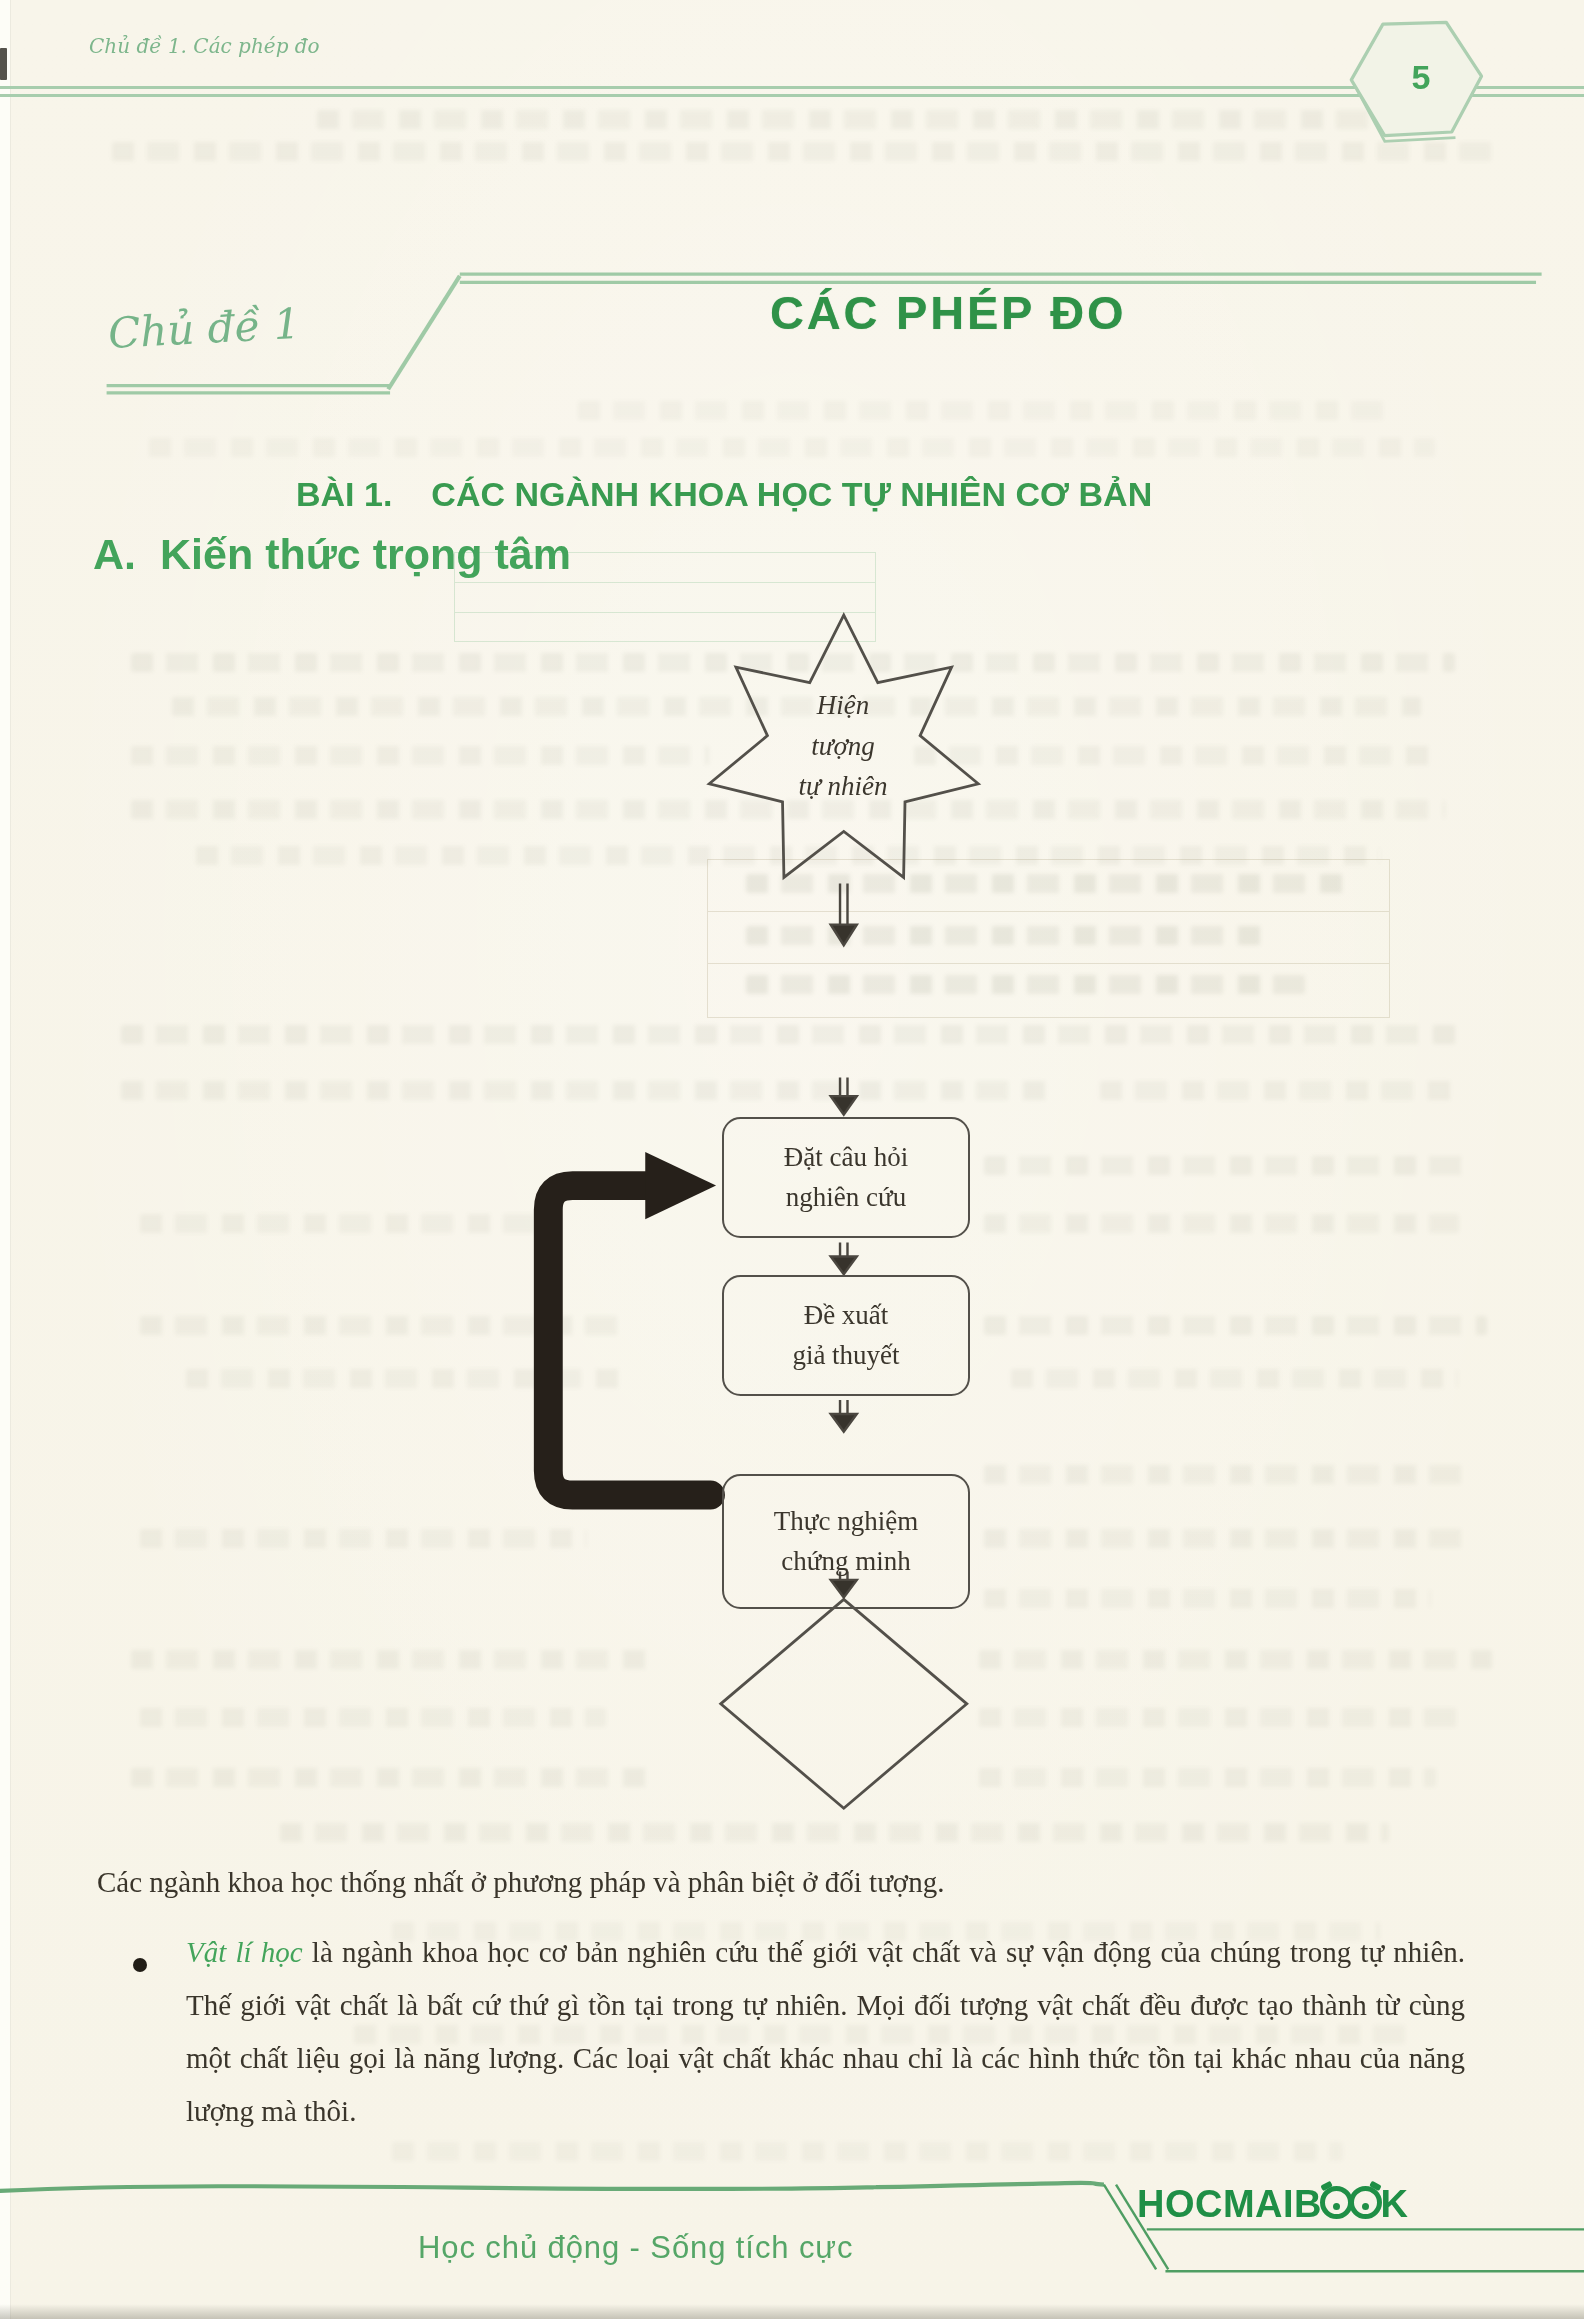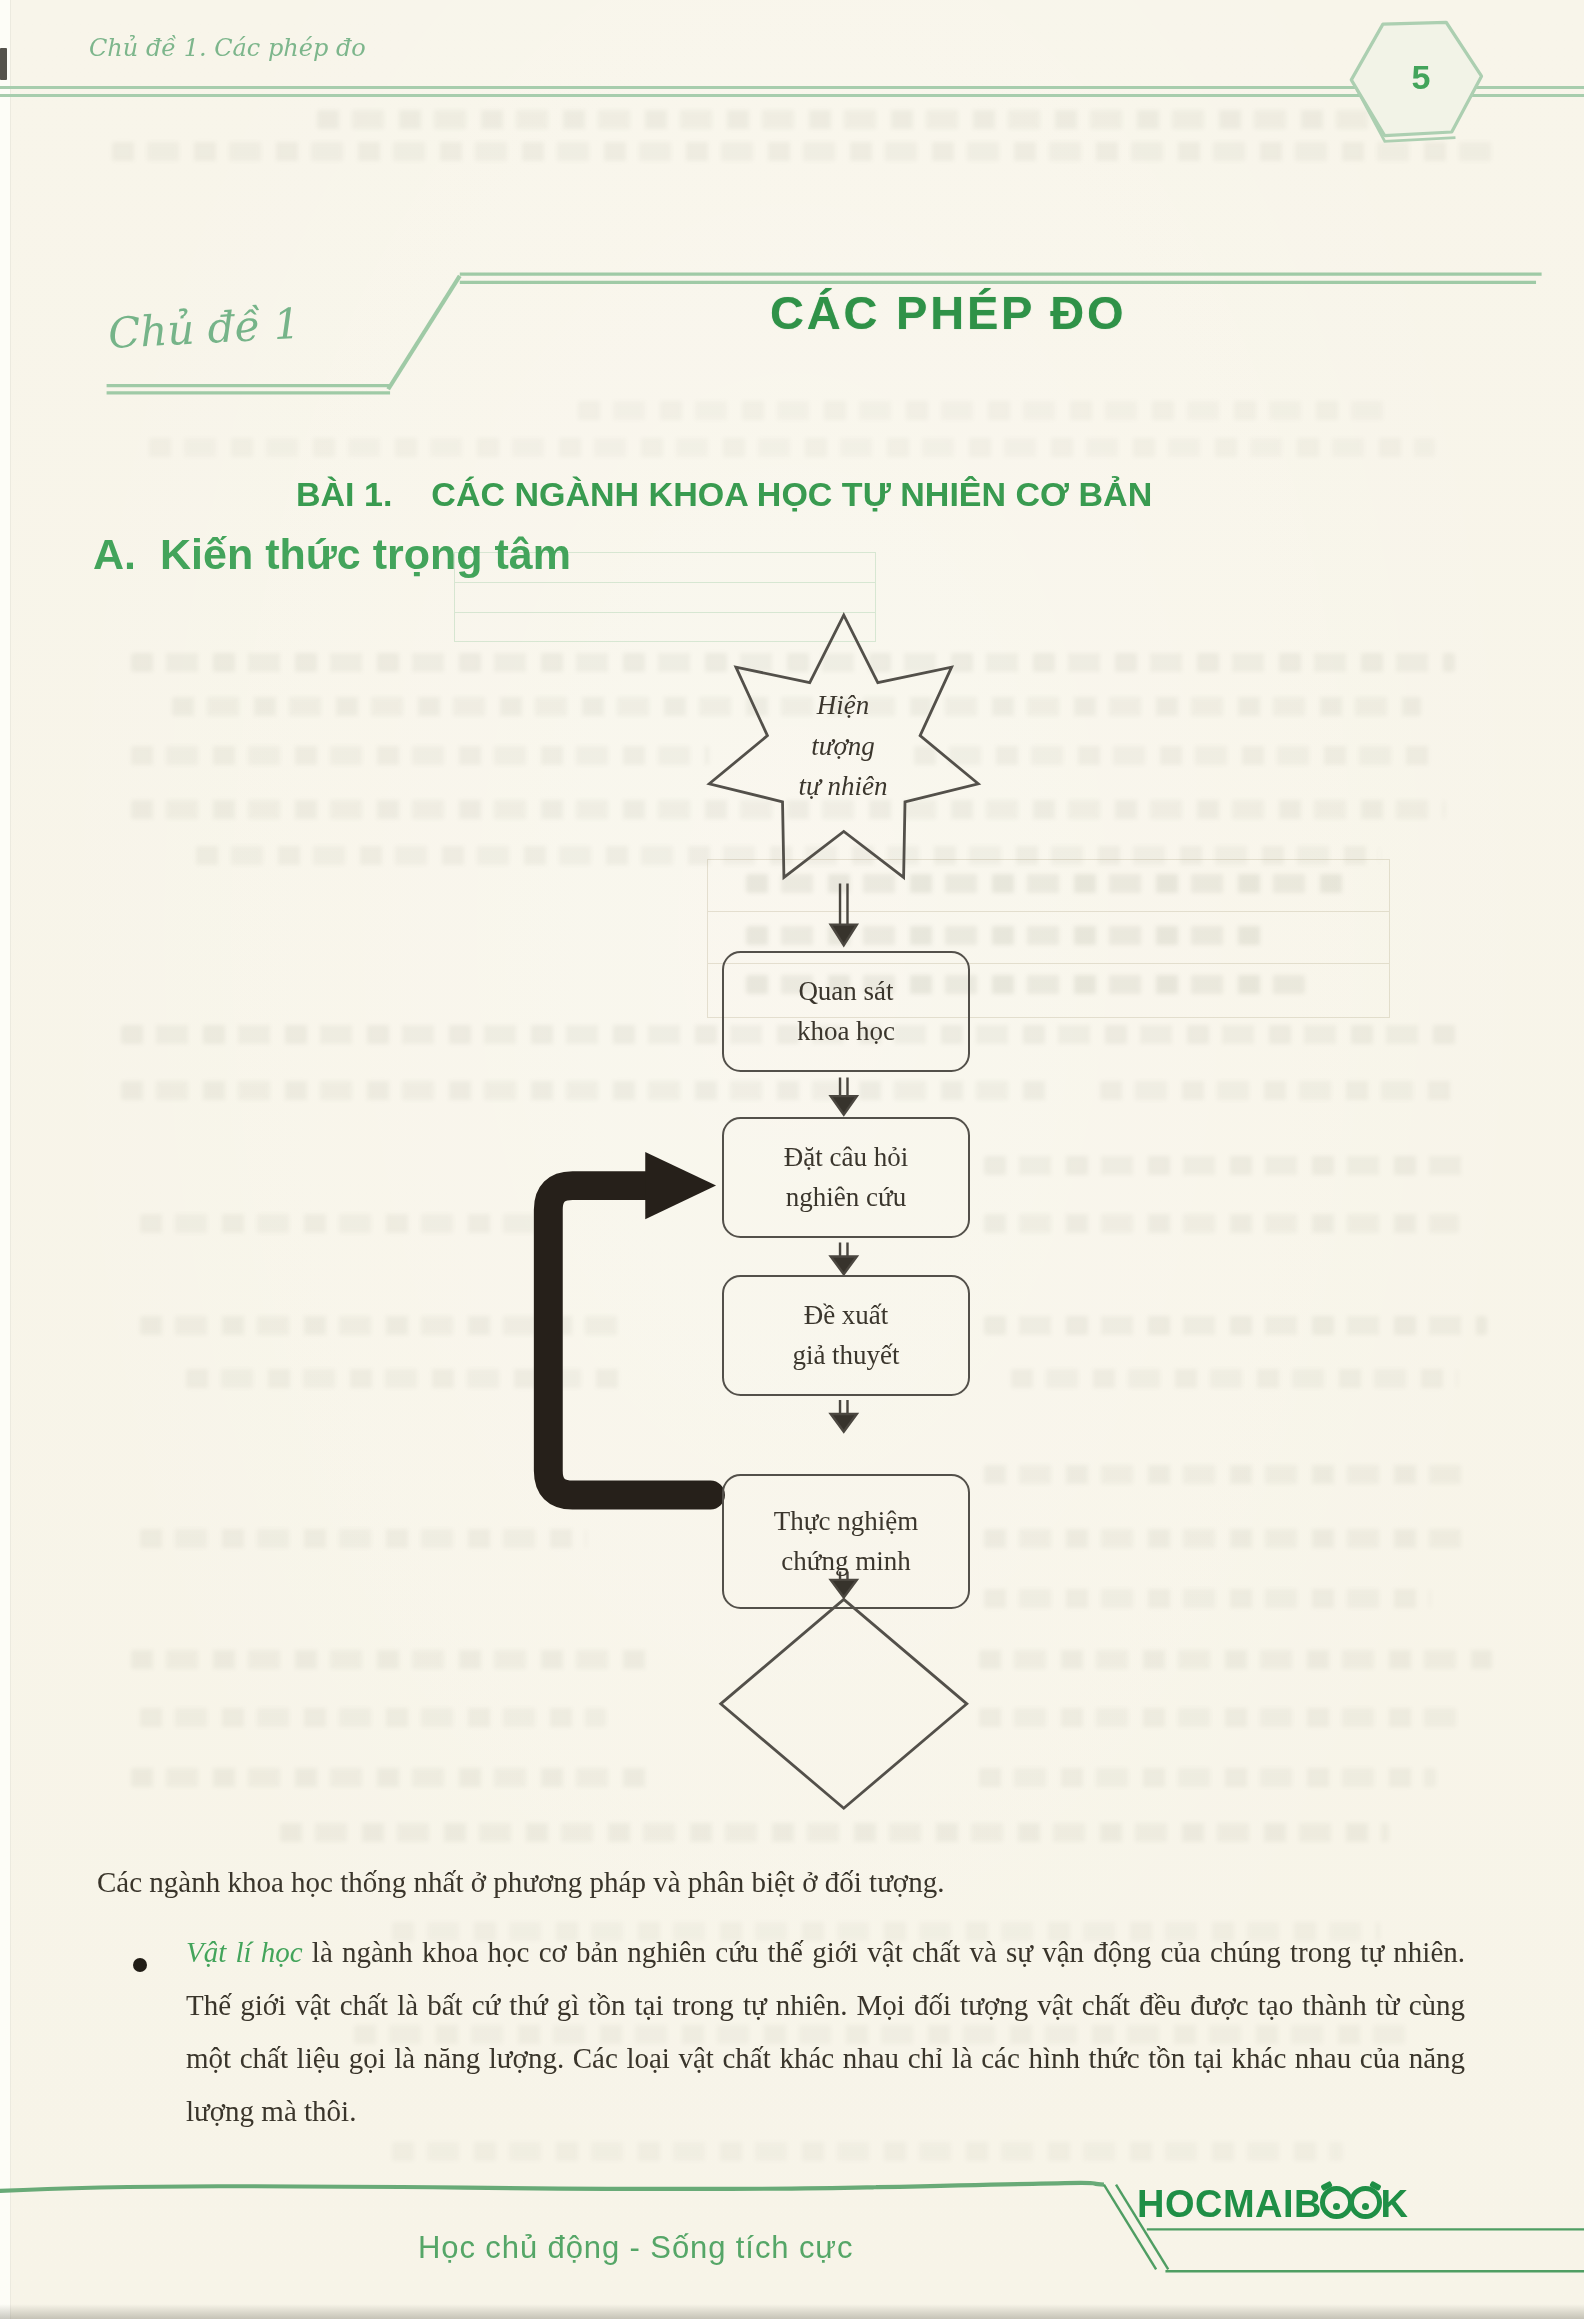--- a/index.html
+++ b/index.html
@@ -25,21 +25,21 @@
         rgba(116,120,96,.62) 0 22.4px, rgba(116,120,96,0) 22.4px 35px,
         rgba(116,120,96,.5) 35px 67px, rgba(116,120,96,0) 67px 82px);}
   .ghost-table-green{left:454px;top:552px;width:420px;height:88px;opacity:.4;
      border:1.9px solid rgba(142,196,152,.8);filter:blur(0.6px);}
   .ghost-table-green div{height:29px;border-bottom:1.4px solid rgba(142,196,152,.8);}
   .ghost-table-warm{left:707px;top:859px;width:681px;height:157px;opacity:.5;
      border:1.9px solid rgba(168,156,122,.55);filter:blur(0.6px);}
   .ghost-table-warm div{height:51px;border-bottom:1.4px solid rgba(168,156,122,.55);}
   
   .breadcrumb{left:89px;top:34px;font-family:"DejaVu Serif", serif;font-style:italic;
-     font-size:24px;color:var(--green-faint,#7db68c);z-index:3;}
+     font-size:20px;color:var(--green-faint,#7db68c);z-index:3;}
   .header-rules{left:0;top:86px;width:1585px;z-index:2;}
   .rule{height:2.8px;background:var(--green-rule,#a7cdad);}
   .rule + .rule{margin-top:5.6px;}
   .badge-svg{left:1342px;top:11.2px;z-index:4;}
   .badge-num{left:1393px;top:58px;width:56px;text-align:center;font-family:"Liberation Sans", sans-serif;
      font-weight:bold;font-size:34px;color:var(--green-mid,#48a55c);z-index:5;}
   
   .banner-svg{left:0;top:261px;z-index:2;}
   .chapter-label{left:108px;top:304px;font-family:"DejaVu Serif", serif;font-style:italic;
      font-size:42px;color:var(--green-faint2,#76b489);transform:rotate(-3deg);z-index:3;}
@@ -204,24 +204,20 @@
       <path d="M762,1604 H614 Q588,1604 588,1578 V1298 Q588,1272 614,1272 H692" fill="none" stroke="#26201a" stroke-width="31" stroke-linecap="round"></path>
       <polygon points="692,1236 692,1308 768,1272" fill="#26201a"></polygon>
     </g>
   </svg>
 
   <div class="node-label star-label">
     <div>Hiện</div>
     <div>tượng</div>
     <div>tự nhiên</div>
   </div>
-  <div class="step-box" style="top:951px;height:117px;">
-    <div>Quan sát</div>
-    <div>khoa học</div>
-  </div>
   <div class="step-box" style="top:1117px;height:117px;">
     <div>Đặt câu hỏi</div>
     <div>nghiên cứu</div>
   </div>
   <div class="step-box" style="top:1275px;height:117px;">
     <div>Đề xuất</div>
     <div>giả thuyết</div>
   </div>
   <div class="step-box" style="top:1434px;height:131px;margin-top:40px;">
     <div>Thực nghiệm</div>

